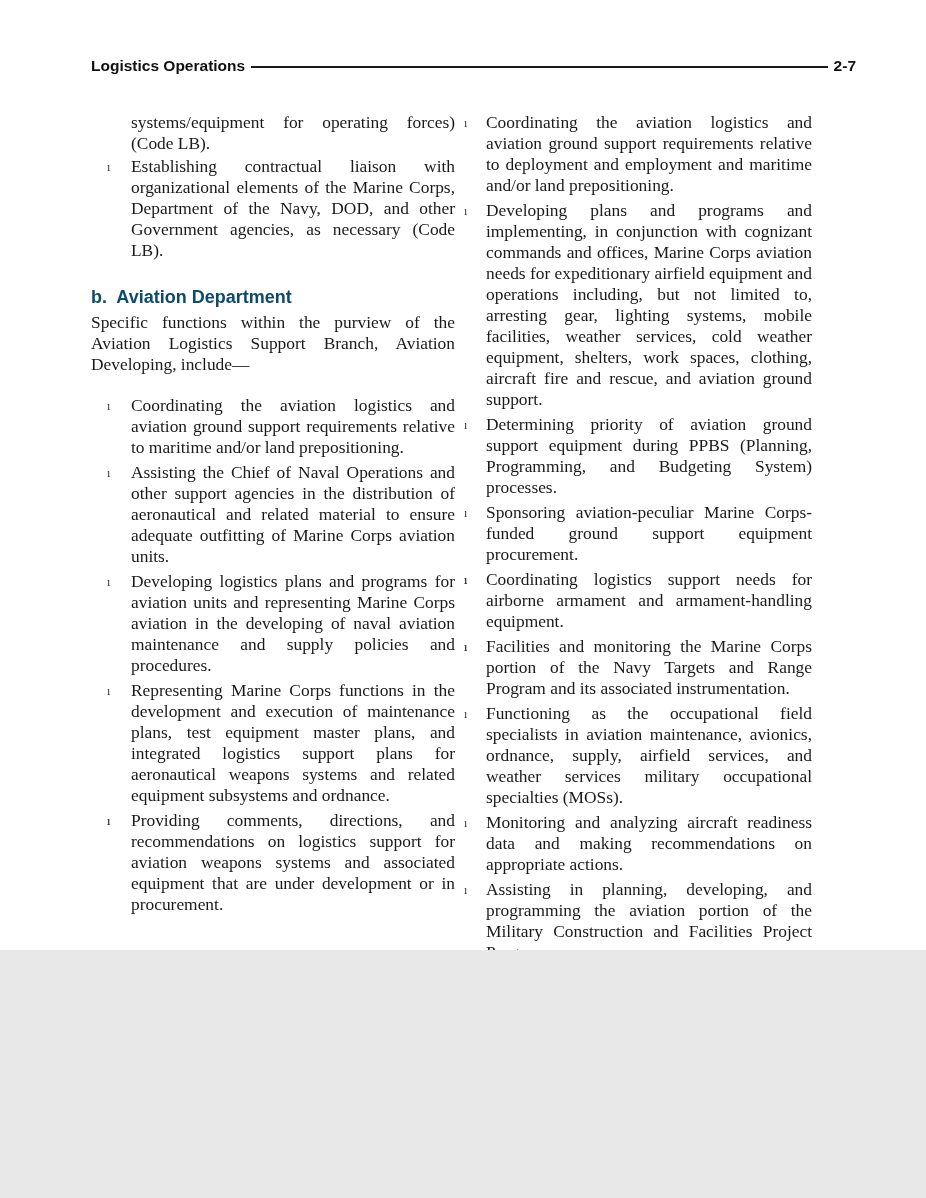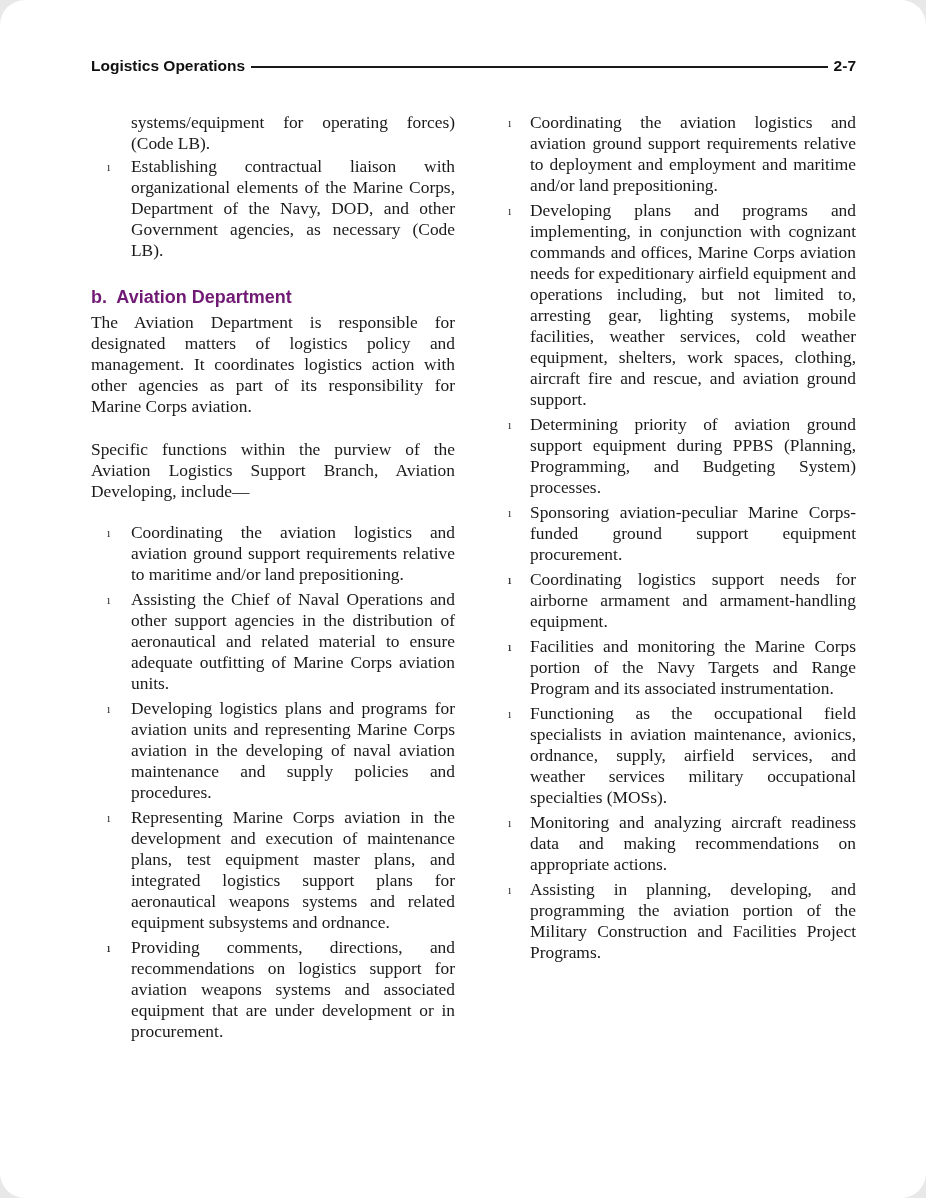--- a/index.html
+++ b/index.html
@@ -3,27 +3,26 @@
 <meta charset="utf-8">
 <style>
   html, body {
     margin: 0;
     padding: 0;
     background: #e8e8e8;
   }
   .page {
     position: relative;
     width: 926px;
-    height: 1198px;
+    height: 950px;
     background: #ffffff;
     font-family: "Liberation Serif", serif;
     color: #1a1a1a;
     overflow: hidden;
     margin: 0 auto;
-    border-radius: 25px;
   }
   
   .header {
     position: absolute;
     left: 91px;
     top: 57px;
     width: 765px;
     display: flex;
     align-items: center;
     font-family: "Liberation Sans", sans-serif;
@@ -45,21 +44,21 @@
     width: 765px;
     display: flex;
   }
   .col {
     font-size: 17.4px;
     line-height: 21px;
     text-align: justify;
     hyphens: auto;
     -webkit-hyphens: auto;
   }
-  .col-left  { width: 364px; margin-right: 44px; }
+  .col-left  { width: 364px; }
   .col-right { width: 357px; }
 
   .continuation {
     margin: 0 0 0 40px;
   }
   .bullet-list { margin: 0; padding: 0; }
   .bullet-item {
     position: relative;
     margin: 0 0 4px 0;
     list-style: none;
@@ -77,21 +76,21 @@
   .col-right .bullet-glyph { left: 9px; }
 
   .section-heading {
     font-family: "Liberation Sans", sans-serif;
     font-weight: bold;
     font-size: 18px;
     line-height: 22px;
     margin: 25px 0 4px 0;
     text-align: left;
     white-space: pre-wrap;
-    color: #701a75;
+    color: #0c4a6e;
   }
   .para { margin: 0; }
   .para + .para { margin-top: 22px; }
   .bullets-after-para { margin-top: 20px; }
   .carryover { margin-top: 2px; }
 </style>
 </head>
 <body>
 
 <div class="page">
@@ -111,21 +110,20 @@
       <ul class="bullet-list carryover">
 
           <li class="bullet-item">
             <span class="bullet-glyph">ı</span>
             <span>Establishing contractual liaison with organizational elements of the Marine Corps, Department of the Navy, DOD, and other Government agencies, as necessary (Code LB).</span>
           </li>
         </ul>
 
       <h2 class="section-heading">b.  Aviation Department</h2>
 
-      <p class="para">The Aviation Department is responsible for designated matters of logistics policy and management. It coordinates logistics action with other agencies as part of its responsibility for Marine Corps aviation.</p>
 
       <p class="para">Specific functions within the purview of the Aviation Logistics Support Branch, Aviation Developing, include—</p>
 
       <ul class="bullet-list bullets-after-para">
 
           <li class="bullet-item">
             <span class="bullet-glyph">ı</span>
             <span>Coordinating the aviation logistics and aviation ground support requirements relative to maritime and/or land prepositioning.</span>
           </li>
 
@@ -134,21 +132,21 @@
             <span>Assisting the Chief of Naval Operations and other support agencies in the distribution of aeronautical and related material to ensure adequate outfitting of Marine Corps aviation units.</span>
           </li>
 
           <li class="bullet-item">
             <span class="bullet-glyph">ı</span>
             <span>Developing logistics plans and programs for aviation units and representing Marine Corps aviation in the developing of naval aviation maintenance and supply policies and procedures.</span>
           </li>
 
           <li class="bullet-item">
             <span class="bullet-glyph">ı</span>
-            <span>Representing Marine Corps aviation in the development and execution of maintenance plans, test equipment master plans, and integrated logistics support plans for aeronautical weapons systems and related equipment subsystems and ordnance.</span>
+            <span>Representing Marine Corps functions in the development and execution of maintenance plans, test equipment master plans, and integrated logistics support plans for aeronautical weapons systems and related equipment subsystems and ordnance.</span>
           </li>
 
           <li class="bullet-item">
             <span class="bullet-glyph">ı</span>
           </li>
 
           <li class="bullet-item">
             <span class="bullet-glyph">ı</span>
             <span>Providing comments, directions, and recommendations on logistics support for aviation weapons systems and associated equipment that are under development or in procurement.</span>
           </li>

